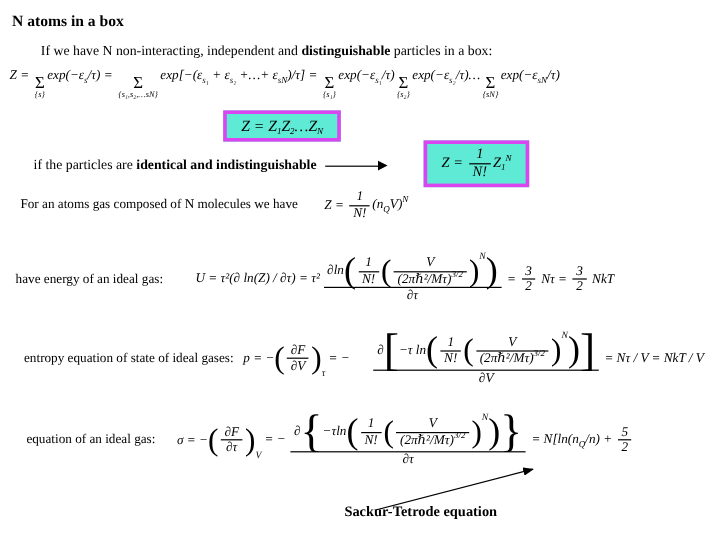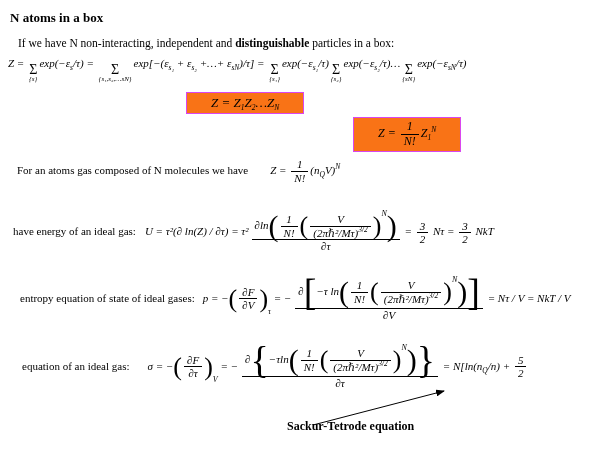--- a/index.html
+++ b/index.html
@@ -17,86 +17,87 @@
   .sum{display:inline-flex;flex-direction:column;align-items:center;vertical-align:-7px;margin:0 2px;}
   .sigma{font-style:normal;font-size:14px;line-height:.95;}
   .lim{font-size:7px;line-height:1;font-style:italic;}
   .frac{display:inline-flex;flex-direction:column;vertical-align:middle;margin:0 2px;line-height:1.15;text-align:center;}
   .frac .num{display:block;padding:0 3px;}
   .frac .den{display:block;padding:0 3px;border-top:1px solid #000;}
   .br{display:inline-block;font-style:normal;vertical-align:middle;line-height:.85;}
   .s26{font-size:26px;}.s30{font-size:30px;}.s38{font-size:38px;}
   .hiN{font-size:8px;vertical-align:13px;}
   .loS{font-size:8px;vertical-align:-12px;}
-  .eqbox{display:inline-block;border:1px solid #d946ef;padding:2px 24px;background:#f97316;}
+  .eqbox{display:inline-block;border:3px solid #d946ef;padding:2px 12px;background:#5eead4;}
   .harrow{display:inline-block;position:relative;width:52px;height:9px;vertical-align:middle;margin:0 3px 0 7px;}
   .harrow::before{content:"";position:absolute;left:0;top:4px;width:45px;height:1px;background:#000;}
   .harrow::after{content:"";position:absolute;right:0;top:0;width:0;height:0;
                  border-left:8px solid #000;border-top:4.5px solid transparent;border-bottom:4.5px solid transparent;}
 </style>
 </head>
 <body>
 
 <div class="slide">
 
   <div class="mline title" style="left:10px;top:10px;">N atoms in a box</div>
 
-  <div class="mline txt" style="left:18px;top:36px;"><span>If we have N non-interacting, independent and </span><span class="b">distinguishable</span><span> particles in a box:</span></div>
+  <div class="mline txt" style="left:34px;top:36px;"><span>If we have N non-interacting, independent and </span><span class="b">distinguishable</span><span> particles in a box:</span></div>
 
   <div class="mline" style="left:8px;top:57px;"><span>Z = </span><span class="sum">
         <span class="sigma">Σ</span>
         <span class="lim">{s}</span>
       </span><span>exp(−ε</span><sub>s</sub><span>/τ) = </span><span class="sum">
         <span class="sigma">Σ</span>
         <span class="lim">{s₁,s₂,…sN}</span>
       </span><span>exp[−(ε</span><sub>s₁</sub><span> + ε</span><sub>s₂</sub><span> +…+ ε</span><sub>sN</sub><span>)/τ] = </span><span class="sum">
         <span class="sigma">Σ</span>
         <span class="lim">{s₁}</span>
       </span><span>exp(−ε</span><sub>s₁</sub><span>/τ)</span><span class="sum">
         <span class="sigma">Σ</span>
         <span class="lim">{s₂}</span>
       </span><span>exp(−ε</span><sub>s₂</sub><span>/τ)…</span><span class="sum">
         <span class="sigma">Σ</span>
         <span class="lim">{sN}</span>
       </span><span>exp(−ε</span><sub>sN</sub><span>/τ)</span></div>
 
   <div class="mline" style="left:186px;top:92px;font-size:13px;"><span class="eqbox"><span>Z = Z</span><sub>1</sub><span>Z</span><sub>2</sub><span>…Z</span><sub>N</sub></span></div>
 
+  <div class="mline txt" style="left:28px;top:131px;"><span>if the particles are </span><span class="b">identical and indistinguishable</span><span class="harrow"></span></div>
 
   <div class="mline" style="left:353px;top:117px;font-size:12px;"><span class="eqbox"><span>Z = </span><span class="frac">
           <span class="num">1</span>
           <span class="den">N!</span>
         </span><span>Z</span><sub>1</sub><sup>N</sup></span></div>
 
   <div class="mline" style="left:17px;top:158px;"><span class="lab">For an atoms gas composed of N molecules we have</span><span style="margin-left:22px;">Z = </span><span class="frac">
         <span class="num">1</span>
         <span class="den">N!</span>
       </span><span>(n</span><sub>Q</sub><span>V)</span><sup>N</sup></div>
 
-  <div class="mline" style="left:13px;top:213px;"><span class="lab">have energy of an ideal gas:</span><span style="margin-left:9px;">U = τ²(∂ ln(Z) / ∂τ) = τ²</span><span class="frac" style="margin-left:3px;">
+  <div class="mline" style="left:13px;top:213px;"><span class="lab">have energy of an ideal gas:</span><span style="margin-left:27px;">U = τ²(∂ ln(Z) / ∂τ) = τ²</span><span class="frac" style="margin-left:3px;">
         <span class="num"><span>∂ln</span><span class="br s30">(</span><span><span class="frac">
               <span class="num">1</span>
               <span class="den">N!</span>
             </span><span class="br s26">(</span><span class="frac">
               <span class="num">V</span>
               <span class="den"><span>(2πℏ²/Mτ)</span><sup>3/2</sup></span>
             </span><span class="br s26">)</span><sup class="hiN">N</sup></span><span class="br s30">)</span></span>
         <span class="den">∂τ</span>
       </span><span> = </span><span class="frac">
         <span class="num">3</span>
         <span class="den">2</span>
       </span><span> Nτ = </span><span class="frac">
         <span class="num">3</span>
         <span class="den">2</span>
       </span><span> NkT</span></div>
 
   <div class="mline" style="left:20px;top:276px;"><span class="lab">entropy equation of state of ideal gases:</span><span style="margin-left:8px;">p = −</span><span class="br s26">(</span><span class="frac">
         <span class="num">∂F</span>
         <span class="den">∂V</span>
-      </span><span class="br s26">)</span><sub class="loS">τ</sub><span> = −</span><span class="frac" style="margin-left:4px;">
+      </span><span class="br s26">)</span><sub class="loS">τ</sub><span> = −</span><span class="frac" style="margin-left:20px;">
         <span class="num"><span>∂</span><span class="br s38">[</span><span>−τ ln</span><span class="br s30">(</span><span><span class="frac">
               <span class="num">1</span>
               <span class="den">N!</span>
             </span><span class="br s26">(</span><span class="frac">
               <span class="num">V</span>
               <span class="den"><span>(2πℏ²/Mτ)</span><sup>3/2</sup></span>
             </span><span class="br s26">)</span><sup class="hiN">N</sup></span><span class="br s30">)</span><span class="br s38">]</span></span>
         <span class="den">∂V</span>
       </span><span> = Nτ / V = NkT / V</span></div>
 

